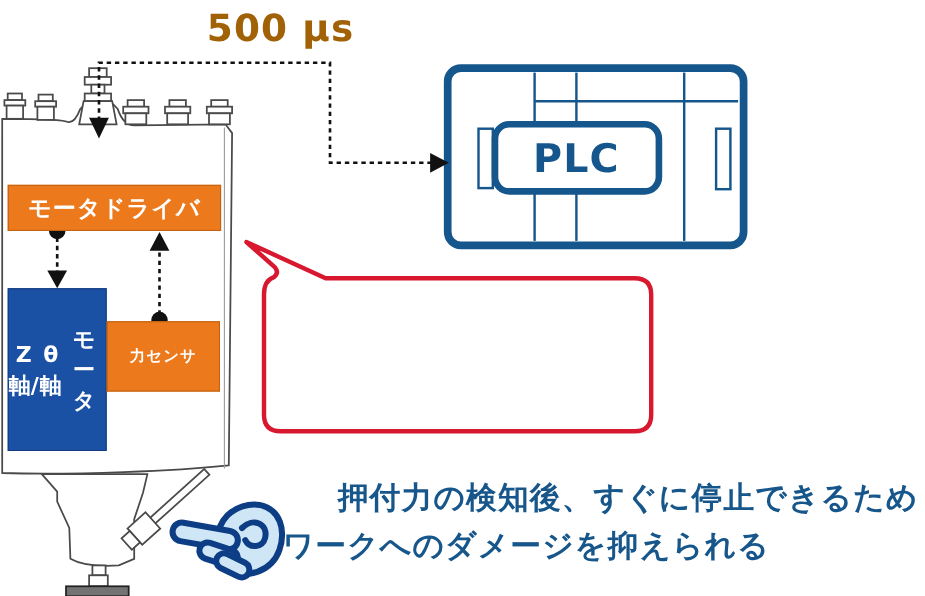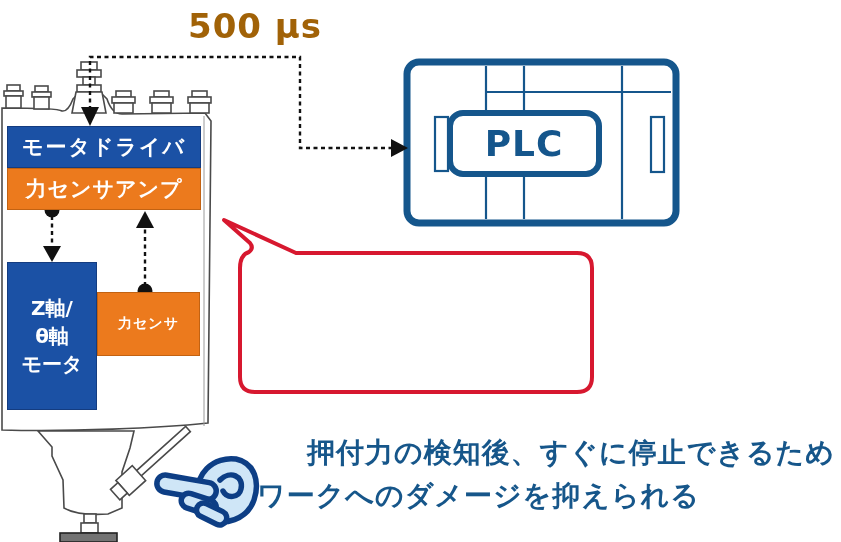--- a/index.html
+++ b/index.html
@@ -16,21 +16,21 @@
   }
 
   .comp-box{
     display:flex;align-items:center;justify-content:center;text-align:center;
     color:#ffffff;font-weight:bold;box-sizing:border-box;
   }
   .box-blue{background:#1b51a5;border:1px solid #143c80;}
   .box-orange{background:#ec7a1d;border:1px solid #c26212;}
   .box-motor-driver{left:7px;top:126px;width:194px;height:42px;font-size:21px;letter-spacing:2px;}
   .box-force-amp{left:7px;top:168px;width:194px;height:42px;font-size:21px;letter-spacing:1px;}
-  .box-z-motor{left:7px;top:262px;width:90px;height:148px;font-size:20px;line-height:28px;flex-direction:column;}
+  .box-z-motor{left:7px;top:262px;width:90px;height:148px;font-size:20px;line-height:28px;flex-direction:row;}
   .box-force-sensor{left:97px;top:292px;width:103px;height:64px;font-size:14px;letter-spacing:1px;}
 
   .bubble-text{left:240px;top:0;width:352px;text-align:center;}
   .bubble-title{top:274px;font-size:25px;font-weight:bold;color:#2f2f2f;letter-spacing:1px;}
   .bubble-value{top:308px;font-size:46px;font-weight:bold;color:#d7182f;letter-spacing:1px;}
 
   .note{
     left:257px;top:431px;width:584px;
     color:#16568a;font-weight:bold;font-size:28px;line-height:43px;letter-spacing:1px;
     white-space:nowrap;
@@ -143,22 +143,21 @@
       <path d="M 48,58 C 38,24 64,8 84,11 C 103,15 108,34 102,52 C 95,72 72,78 57,71 Z"></path>
       <rect x="4" y="36" width="60" height="17" rx="8.5" transform="rotate(10 64 45)"></rect>
       <rect x="28" y="54" width="36" height="15" rx="7.5" transform="rotate(18 64 61)"></rect>
       <rect x="42" y="66" width="32" height="14" rx="7" transform="rotate(26 74 73)"></rect>
       <path d="M 68,32 C 78,22 92,28 89,41 C 87,50 75,51 71,43" fill="none"></path>
     </g>
   </svg>
 
   <div class="abs timing-label">500 μs</div>
 
-  <div class="abs comp-box box-blue box-motor-driver">モータドライバ</div>
-  <div class="abs comp-box box-orange box-force-amp">力センサアンプ</div>
+  <div class="abs comp-box box-orange box-force-amp">モータドライバ</div>
   <div class="abs comp-box box-blue box-z-motor">
     <span>Z軸/</span>
     <span>θ軸</span>
     <span>モータ</span>
   </div>
   <div class="abs comp-box box-orange box-force-sensor">力センサ</div>
 
 
   <div class="abs note">
     <div class="l1">押付力の検知後、すぐに停止できるため</div>

